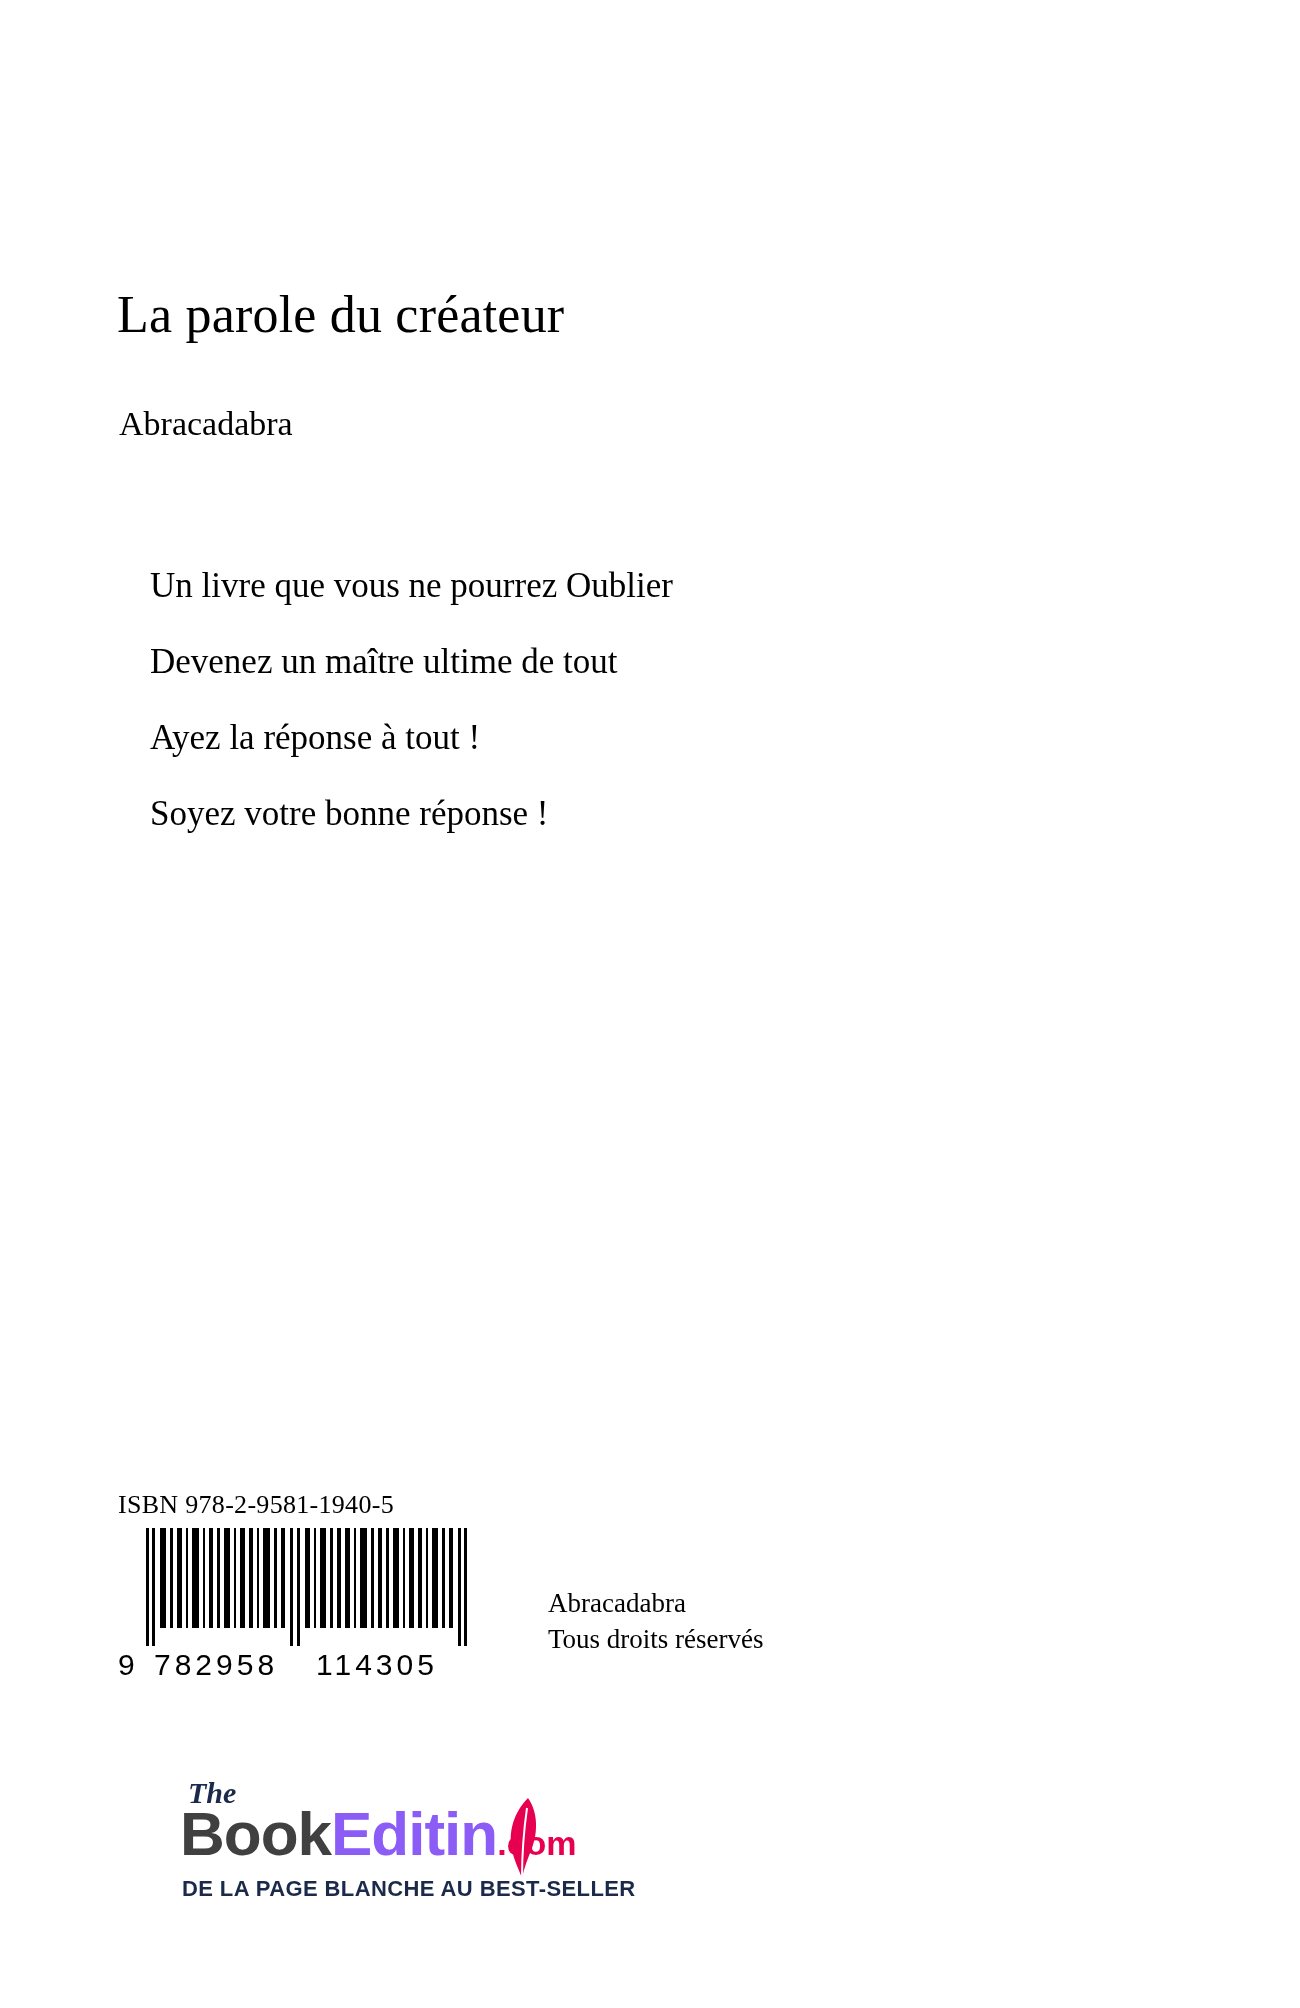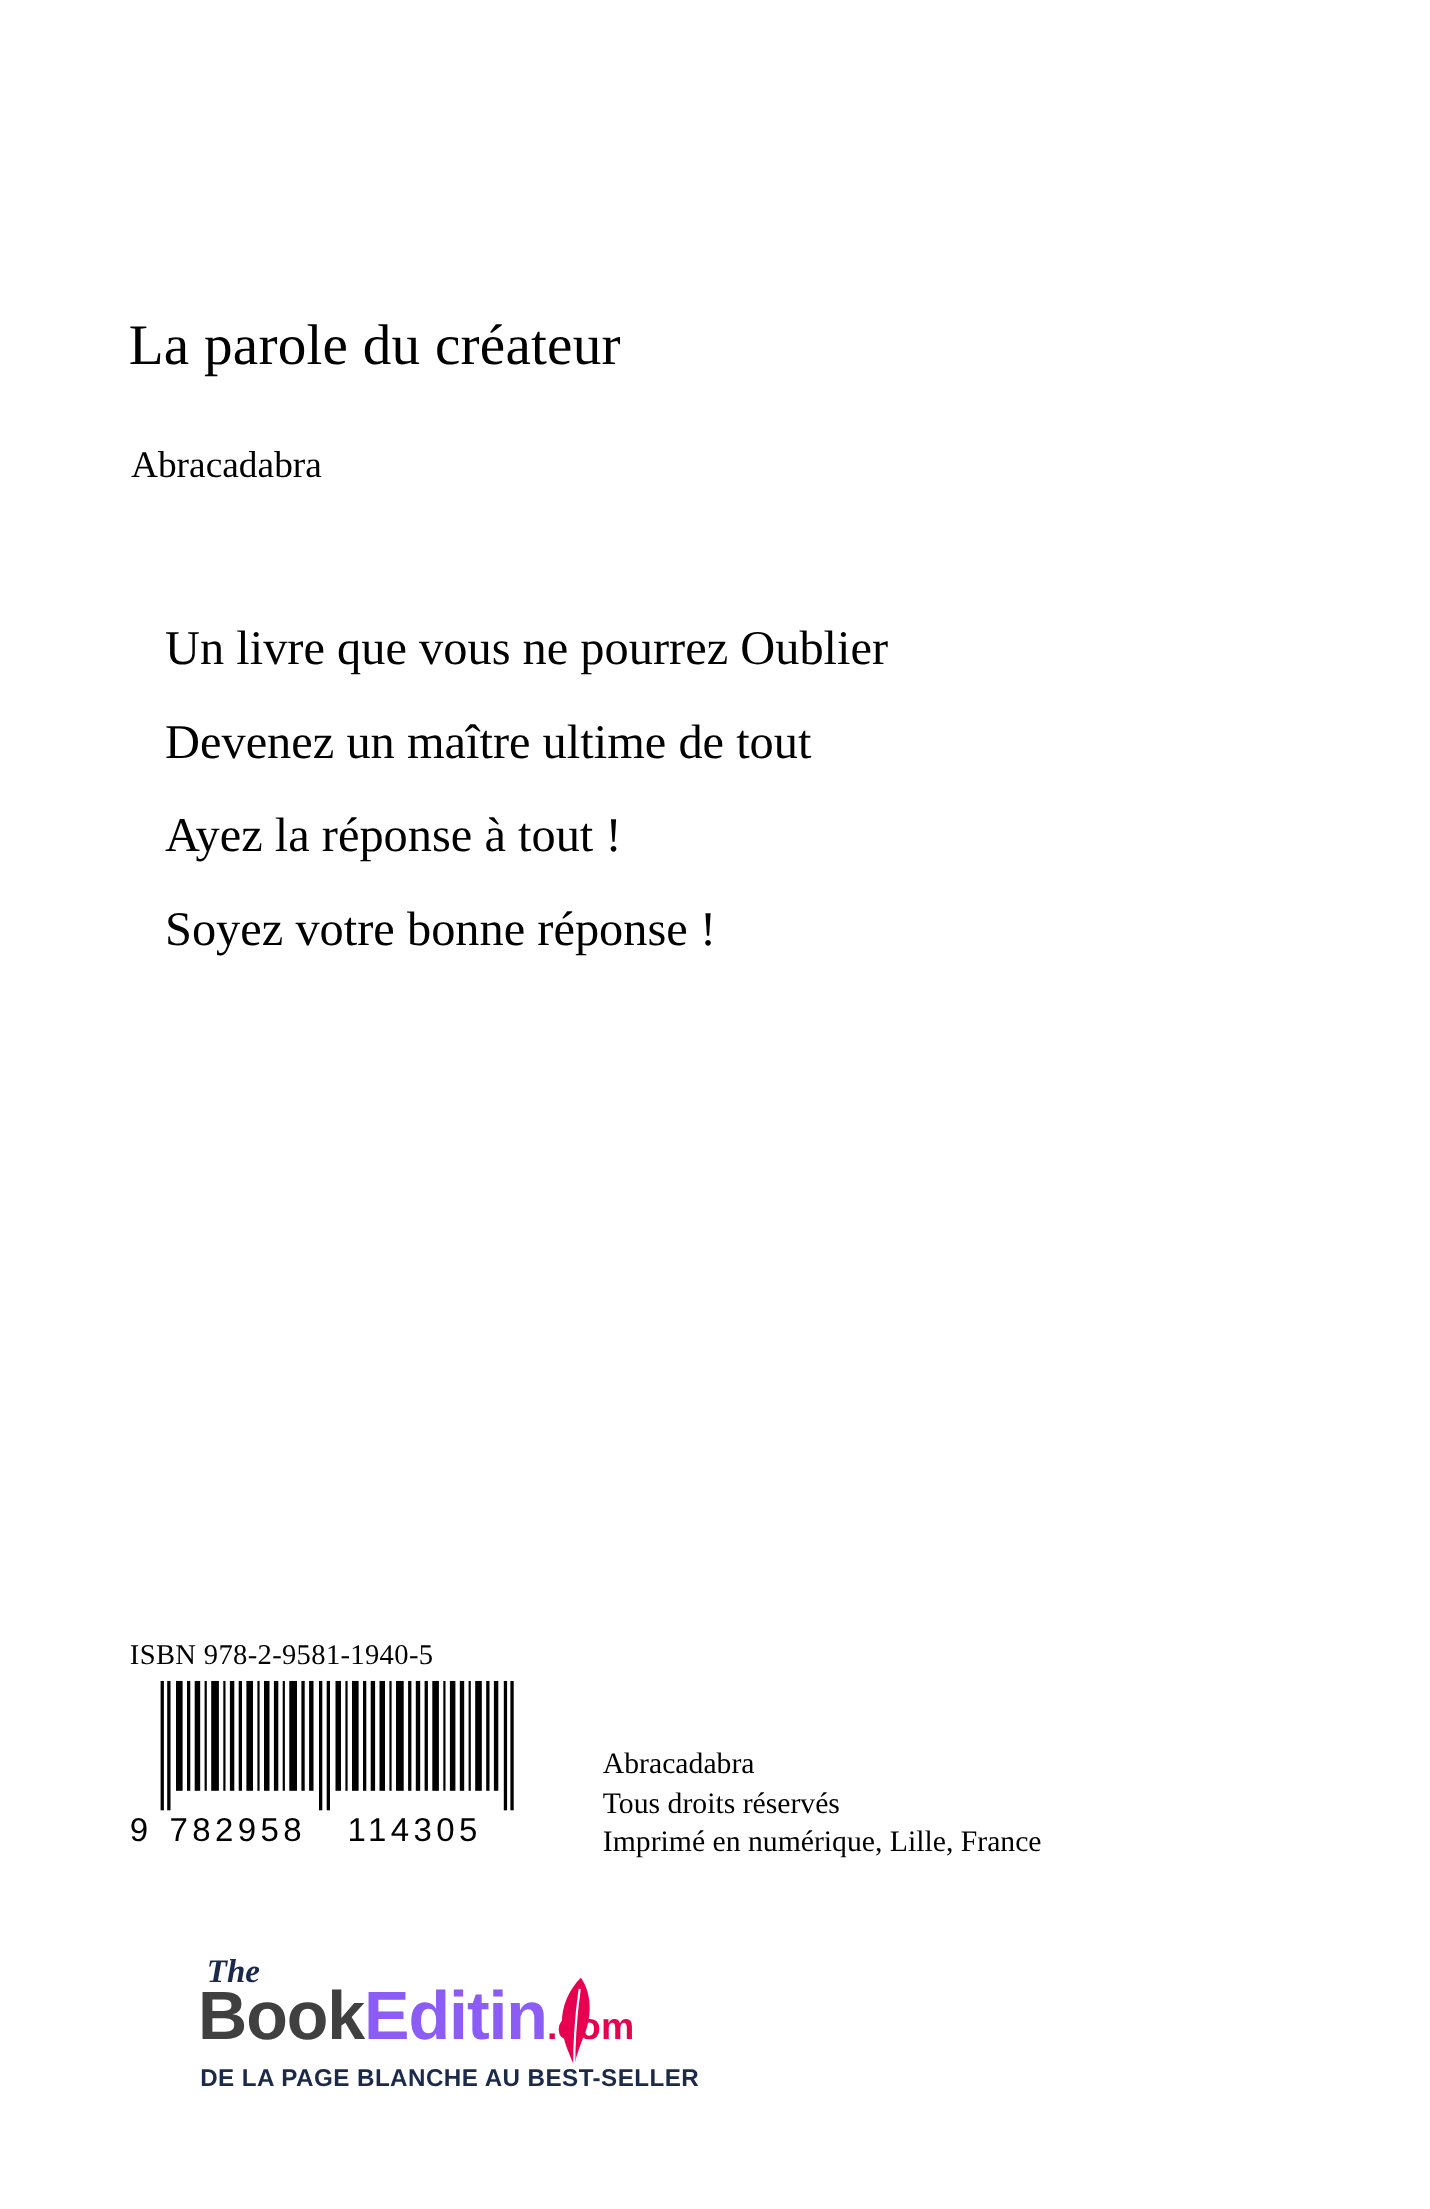--- a/index.html
+++ b/index.html
@@ -44,21 +44,21 @@
     white-space: nowrap;
   }
 
   .taglines {
     position: absolute;
     left: 150px;
     top: 568px;
     width: 900px;
   }
   .tagline {
-    font-size: 44px;
+    font-size: 35px;
     line-height: 1.0;
     margin-bottom: 41px;
     white-space: nowrap;
   }
 
   .isbn-block {
     position: absolute;
     left: 118px;
     top: 1490px;
     width: 380px;
@@ -243,21 +243,20 @@
     <div class="barcode-digits">
       <span class="bd-lead">9</span>
       <span class="bd-left">782958</span>
       <span class="bd-right">114305</span>
     </div>
   </div>
 
   <div class="imprint">
     <div>Abracadabra</div>
     <div>Tous droits réservés</div>
-    <div>Imprimé en numérique, Lille, France</div>
   </div>
 
   <div class="logo">
     <div class="logo-the">The</div>
     <div class="logo-main"><span class="logo-book">Book</span><span class="logo-edition">Editi</span><span class="logo-edition">n</span><span class="logo-com">.com</span></div>
     <svg class="logo-feather" viewBox="0 0 48 84">
       <path d="M30 2 C16 16, 10 36, 14 54 C16 64, 20 72, 24 82 C26 72, 30 62, 34 52 C40 36, 40 16, 30 2 Z" fill="#e6004f"></path>
       <path d="M24 82 C24 66, 25 40, 29 12" stroke="#ffffff" stroke-width="2" fill="none"></path>
     </svg>
     <div class="logo-tag">DE LA PAGE BLANCHE AU BEST-SELLER</div>

